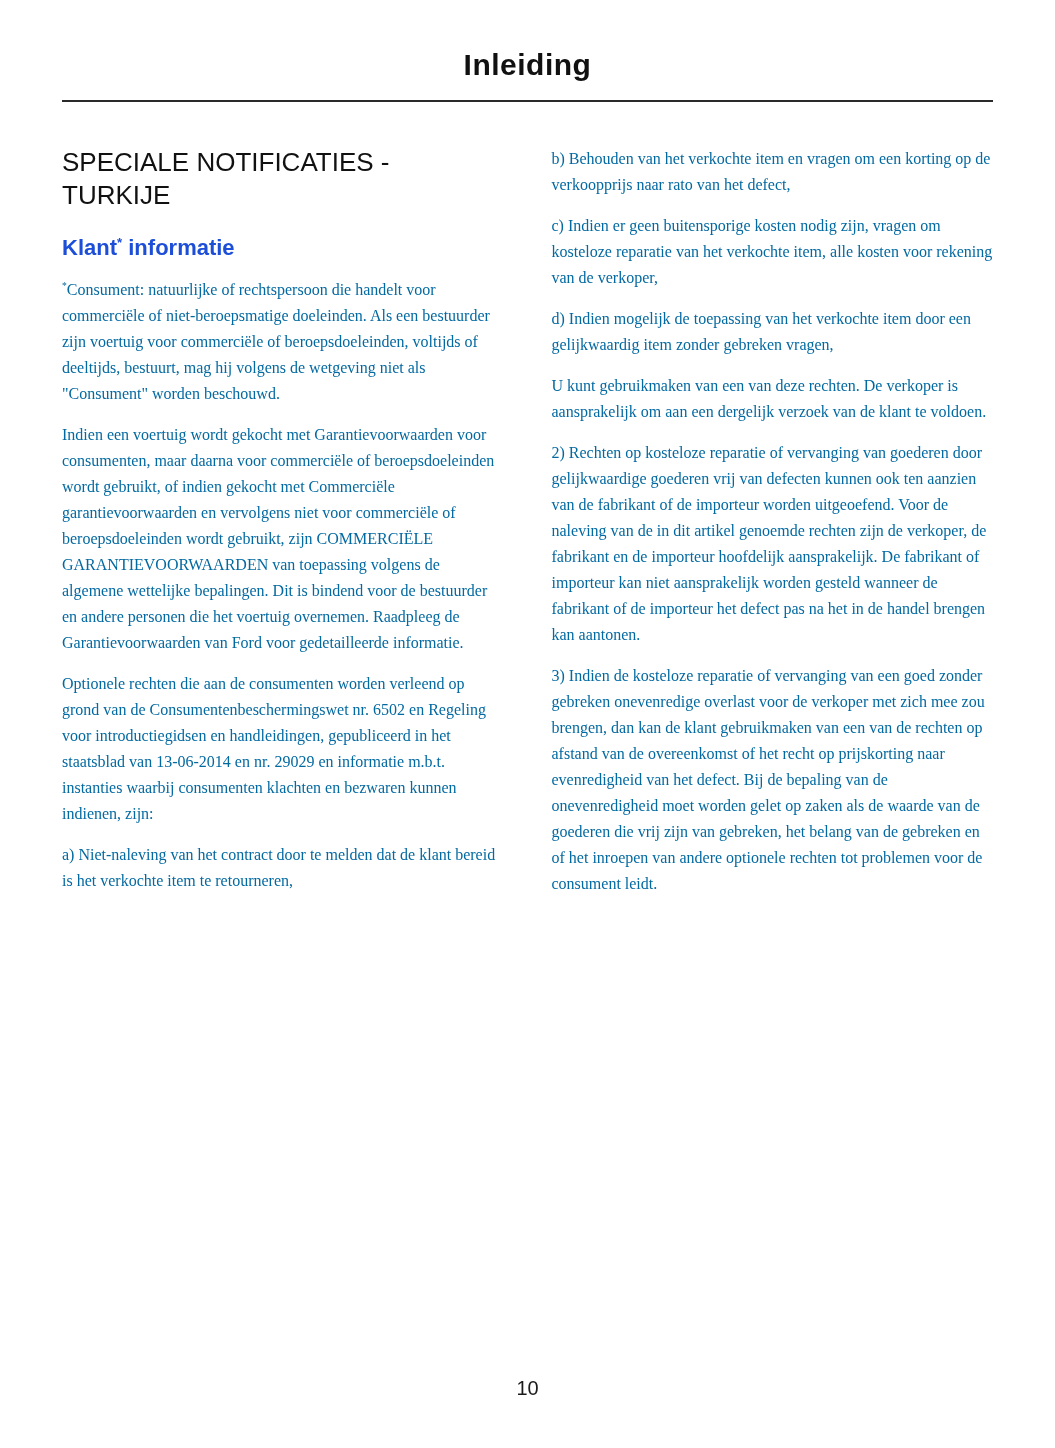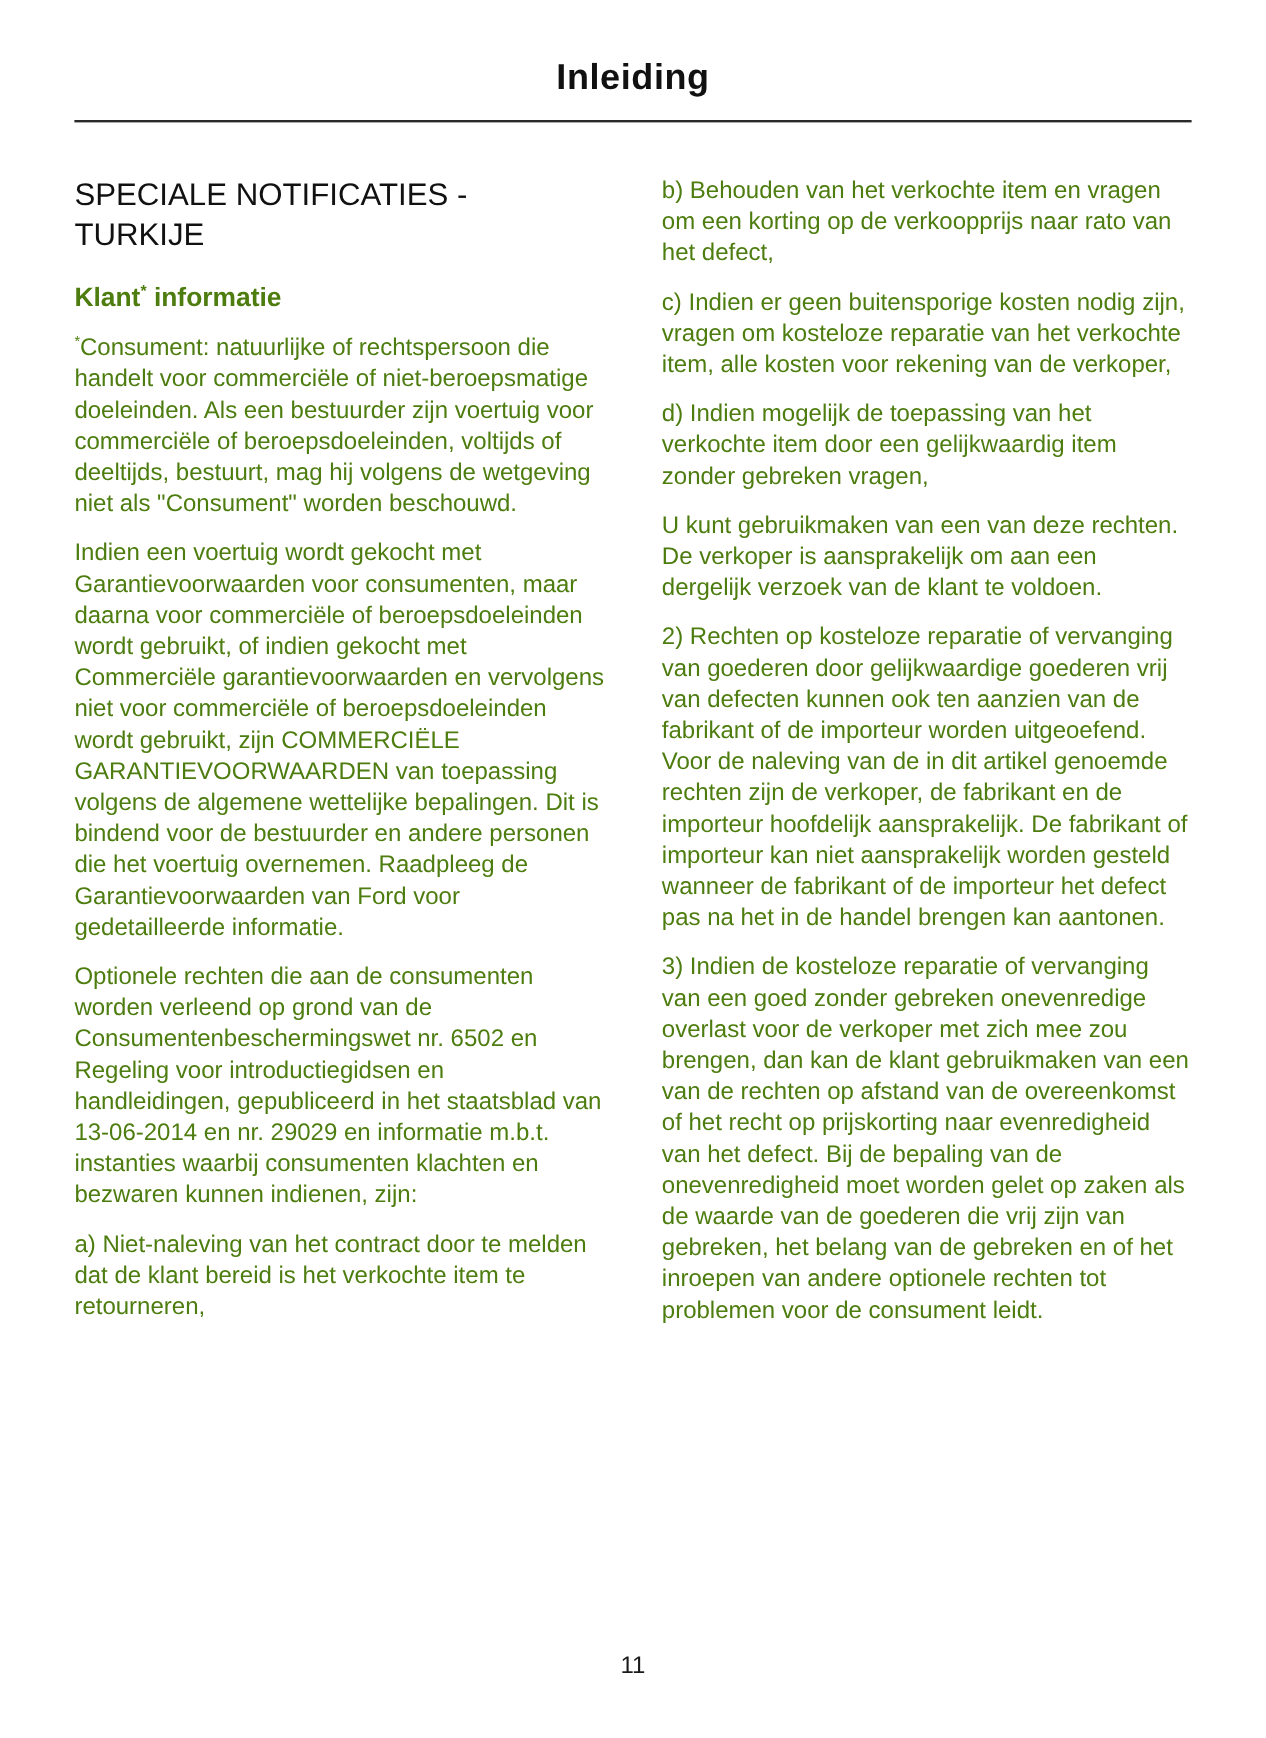--- a/index.html
+++ b/index.html
@@ -39,32 +39,33 @@
     font-size: 26px;
     font-weight: 400;
     line-height: 1.25;
     margin: 0 0 24px 0;
     color: #111;
   }
   .sub-heading {
     font-size: 22px;
     font-weight: 700;
     margin: 0 0 16px 0;
-    color: #4d7c0f;
+    color: #1d4ed8;
   }
   .sub-heading sup, .para sup {
     font-size: 0.6em;
     vertical-align: super;
     line-height: 0;
   }
   .para {
-    font-size: 20px;
+    font-size: 16px;
     line-height: 26px;
     margin: 0 0 15px 0;
-    color: #4d7c0f;
+    color: #0369a1;
+    font-family: Liberation Serif, serif;
   }
   .list-heading {
     font-size: 20px;
     font-weight: 700;
     line-height: 26px;
     margin: 4px 0 14px 0;
     color: #111;
   }
   .page-footer {
     position: absolute;
@@ -109,16 +110,16 @@
       <p class="para">c) Indien er geen buitensporige kosten nodig zijn, vragen om kosteloze reparatie van het verkochte item, alle kosten voor rekening van de verkoper,</p>
       <p class="para">d) Indien mogelijk de toepassing van het verkochte item door een gelijkwaardig item zonder gebreken vragen,</p>
       <p class="para">U kunt gebruikmaken van een van deze rechten. De verkoper is aansprakelijk om aan een dergelijk verzoek van de klant te voldoen.</p>
       <p class="para">2) Rechten op kosteloze reparatie of vervanging van goederen door gelijkwaardige goederen vrij van defecten kunnen ook ten aanzien van de fabrikant of de importeur worden uitgeoefend. Voor de naleving van de in dit artikel genoemde rechten zijn de verkoper, de fabrikant en de importeur hoofdelijk aansprakelijk. De fabrikant of importeur kan niet aansprakelijk worden gesteld wanneer de fabrikant of de importeur het defect pas na het in de handel brengen kan aantonen.</p>
       <p class="para">3) Indien de kosteloze reparatie of vervanging van een goed zonder gebreken onevenredige overlast voor de verkoper met zich mee zou brengen, dan kan de klant gebruikmaken van een van de rechten op afstand van de overeenkomst of het recht op prijskorting naar evenredigheid van het defect. Bij de bepaling van de onevenredigheid moet worden gelet op zaken als de waarde van de goederen die vrij zijn van gebreken, het belang van de gebreken en of het inroepen van andere optionele rechten tot problemen voor de consument leidt.</p>
     </section>
 
   </main>
 
   <footer class="page-footer">
-    <span class="page-number">11</span>
+    <span class="page-number">10</span>
   </footer>
 
 </div>
 
 </body></html>

